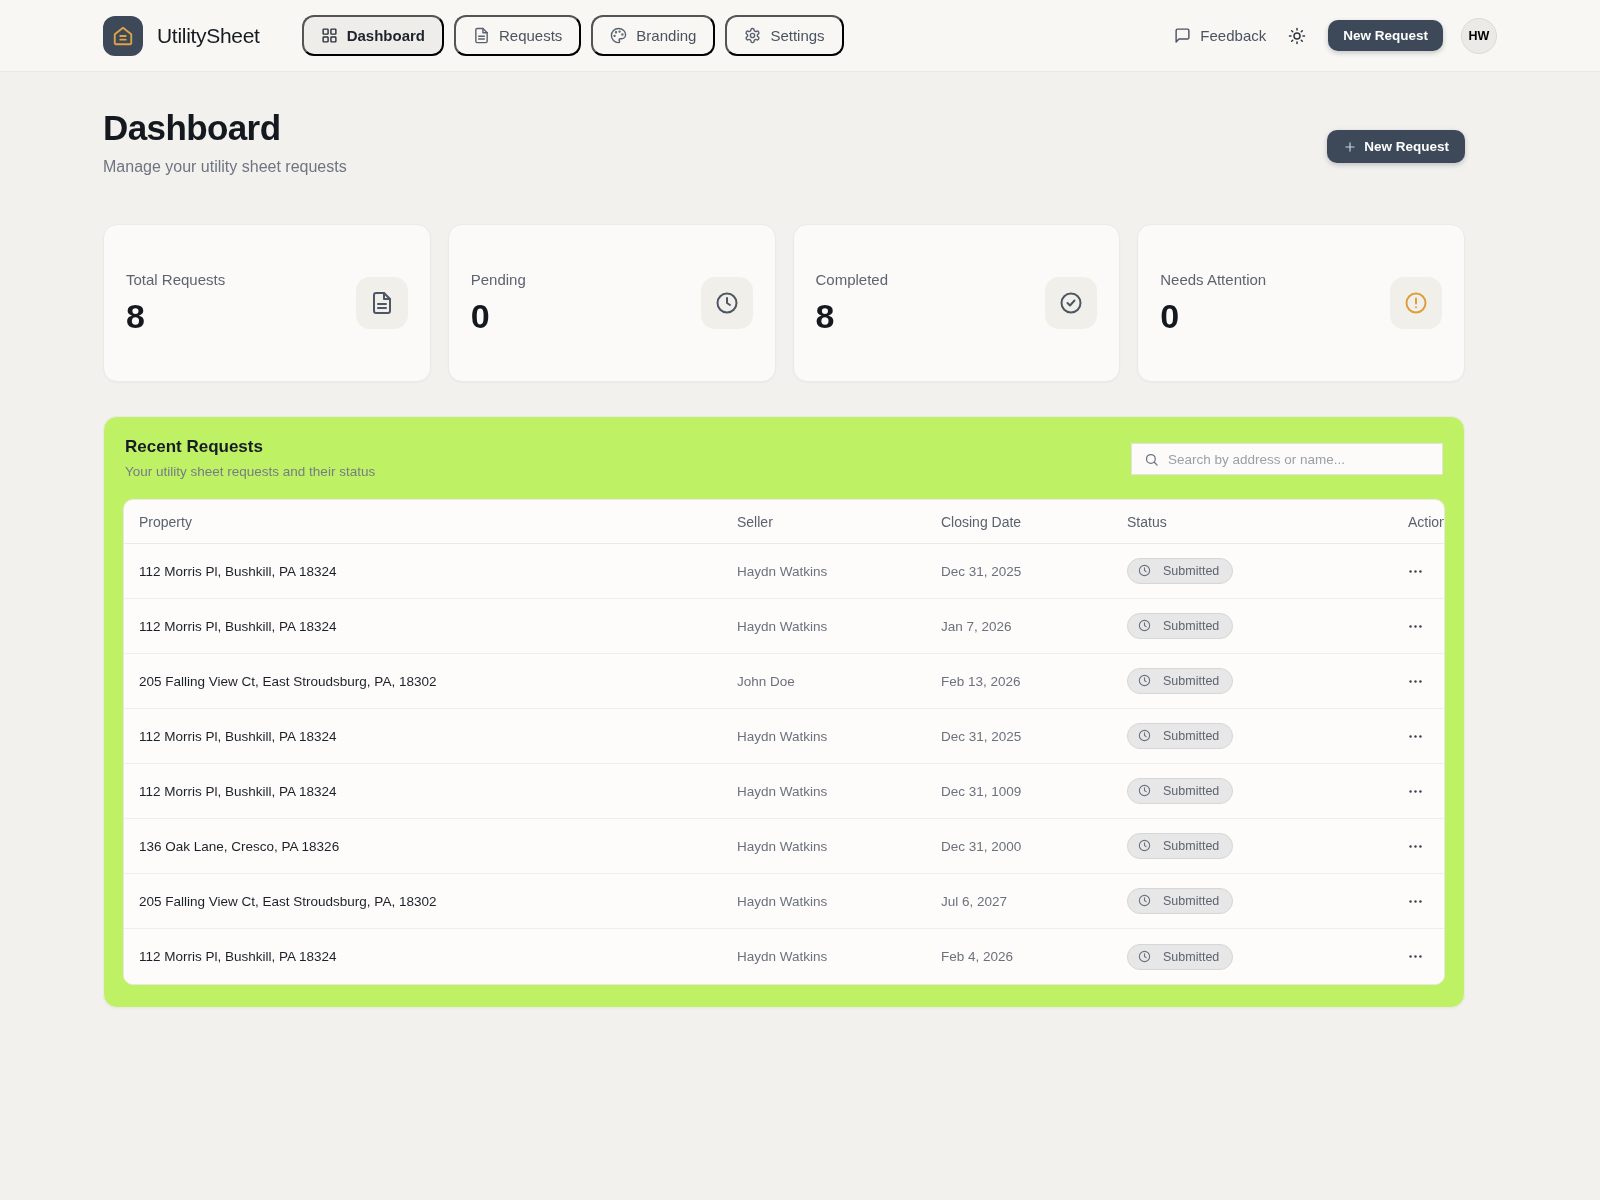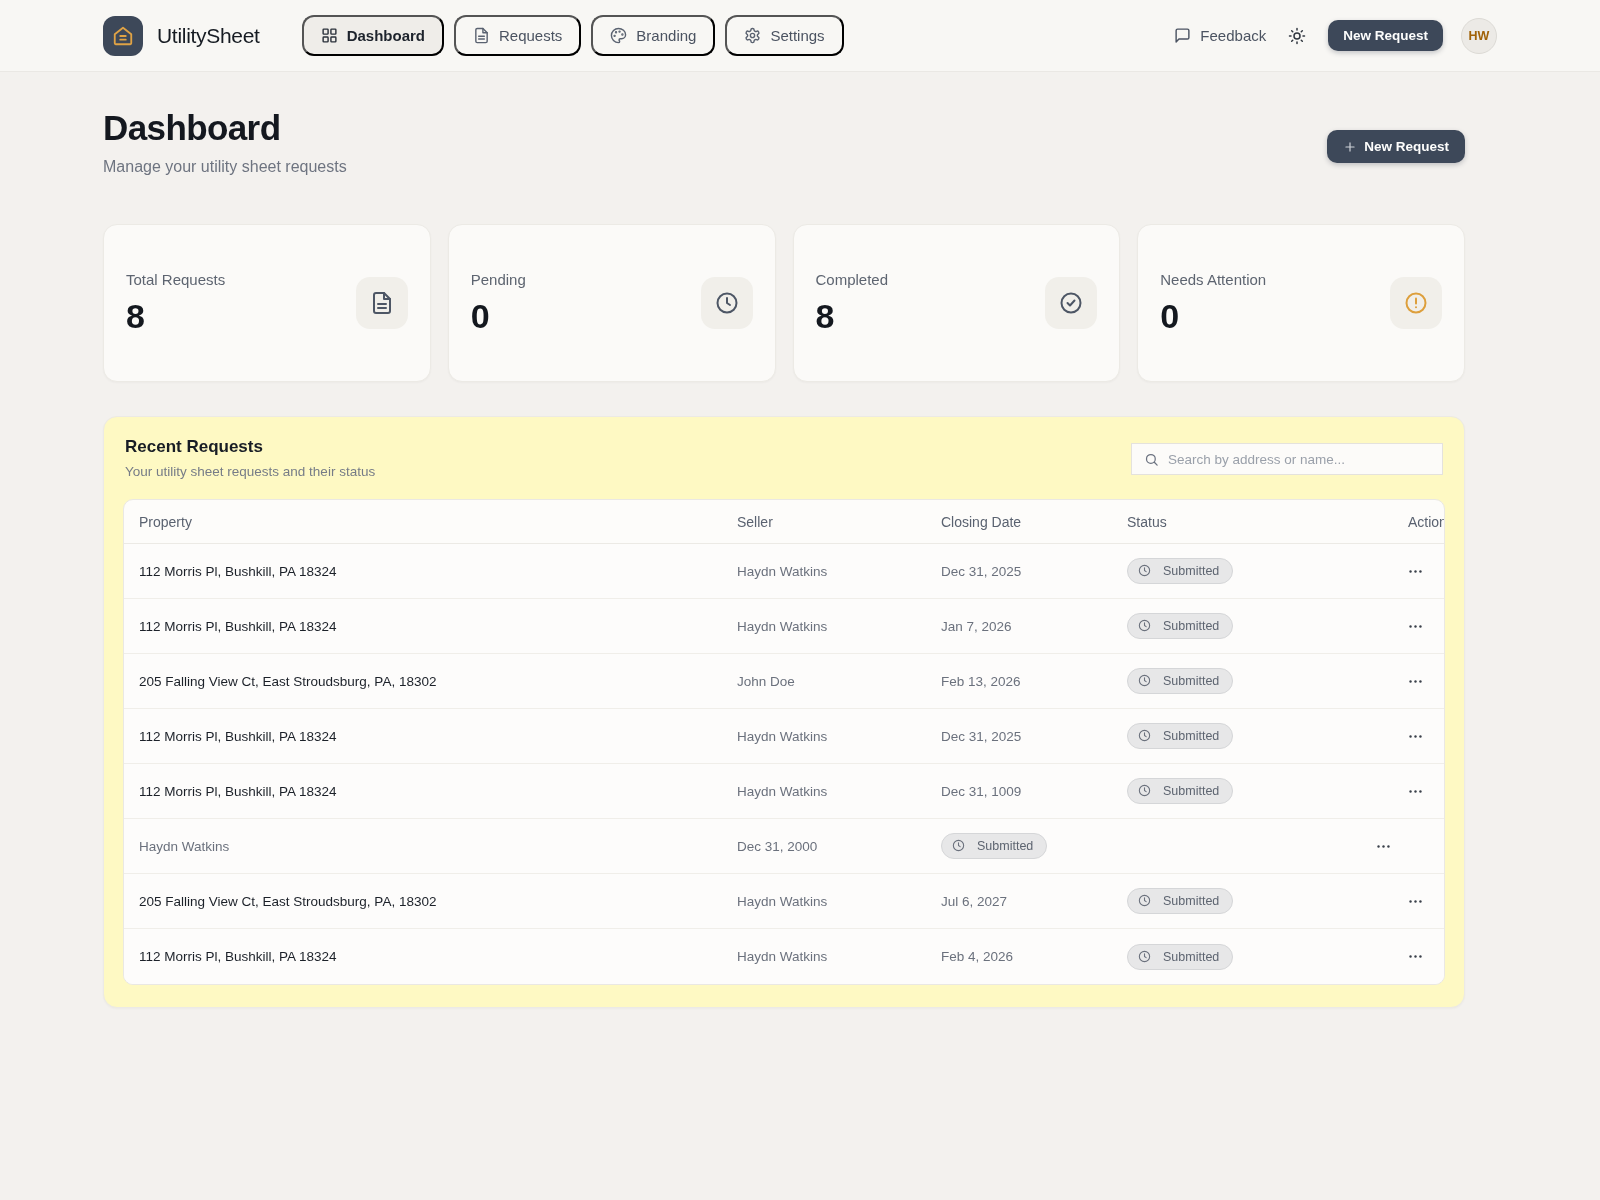--- a/index.html
+++ b/index.html
@@ -44,21 +44,21 @@
   .theme-btn .icon { width:18px; height:18px; }
   .btn-dark {
     background:#3d4859; color:#fdfdfc; border:none; border-radius:10px;
     font-family:inherit; font-size:13.5px; font-weight:600; cursor:pointer;
     display:flex; align-items:center; gap:7px;
     box-shadow:0 2px 5px rgba(40,48,63,.25);
   }
   .nav-new-request { padding:8px 15px; }
   .avatar {
     width:36px; height:36px; border-radius:50%; background:#eceae6;
-    border:1px solid #dcdad5; color:#a16207; font-size:12.5px; font-weight:700;
+    border:1px solid #dcdad5; color:#000000; font-size:12.5px; font-weight:700;
     display:flex; align-items:center; justify-content:center; cursor:pointer;
   }
 
   
   main { padding:36px 135px 0 103px; }
   .page-head { display:flex; align-items:flex-start; justify-content:space-between; margin-bottom:48px; }
   .page-title { font-size:35px; font-weight:800; letter-spacing:-0.6px; color:#14181f; }
   .page-subtitle { margin-top:10px; font-size:16px; color:#6e7480; }
   .page-new-request { padding:9px 16px; margin-top:22px; }
   .btn-dark .icon { width:14px; height:14px; color:#cfd3da; }
@@ -74,21 +74,21 @@
   .stat-label { font-size:15px; color:#5d6470; font-weight:500; }
   .stat-value { font-size:34px; font-weight:700; color:#14181f; margin-top:9px; }
   .stat-iconbox {
     width:52px; height:52px; border-radius:14px; background:#f1efea;
     display:flex; align-items:center; justify-content:center; color:#4d5665;
   }
   .stat-iconbox .icon { width:24px; height:24px; }
 
   
   .recent-card {
-    background:#fef9c3; border:1px solid #eceae5; border-radius:14px;
+    background:#bef264; border:1px solid #eceae5; border-radius:14px;
     padding:20px 19px 22px 19px; box-shadow:0 1px 2px rgba(30,30,30,.03);
   }
   .recent-head { display:flex; align-items:flex-start; justify-content:space-between; margin-bottom:20px; padding:0 2px; }
   .recent-title { font-size:17px; font-weight:700; color:#181d25; }
   .recent-subtitle { margin-top:7px; font-size:13.5px; color:#767c87; }
   .search-wrap {
     width:312px; height:32px; background:#fcfbf9; border:1px solid #e4e2dd;
     border-radius:0; display:flex; align-items:center; gap:9px; padding:0 12px;
     margin-top:6px;
   }
@@ -440,20 +440,21 @@
                   <svg viewBox="0 0 24 24" fill="currentColor">
                     <circle cx="5" cy="12" r="1.7"></circle>
                     <circle cx="12" cy="12" r="1.7"></circle>
                     <circle cx="19" cy="12" r="1.7"></circle>
                   </svg>
                 </span>
       </button>
     </div>
   </div>
           <div class="trow">
+    <div class="tcell cell-property">136 Oak Lane, Cresco, PA 18326</div>
     <div class="tcell cell-seller">Haydn Watkins</div>
     <div class="tcell cell-date">Dec 31, 2000</div>
     <div class="tcell">
       <span class="badge">
         <span class="icon">
                   <svg viewBox="0 0 24 24" fill="none" stroke="currentColor" stroke-width="2" stroke-linecap="round" stroke-linejoin="round">
                     <circle cx="12" cy="12" r="9.5"></circle>
                     <path d="M12 7v5l3 2"></path>
                   </svg>
                 </span>

